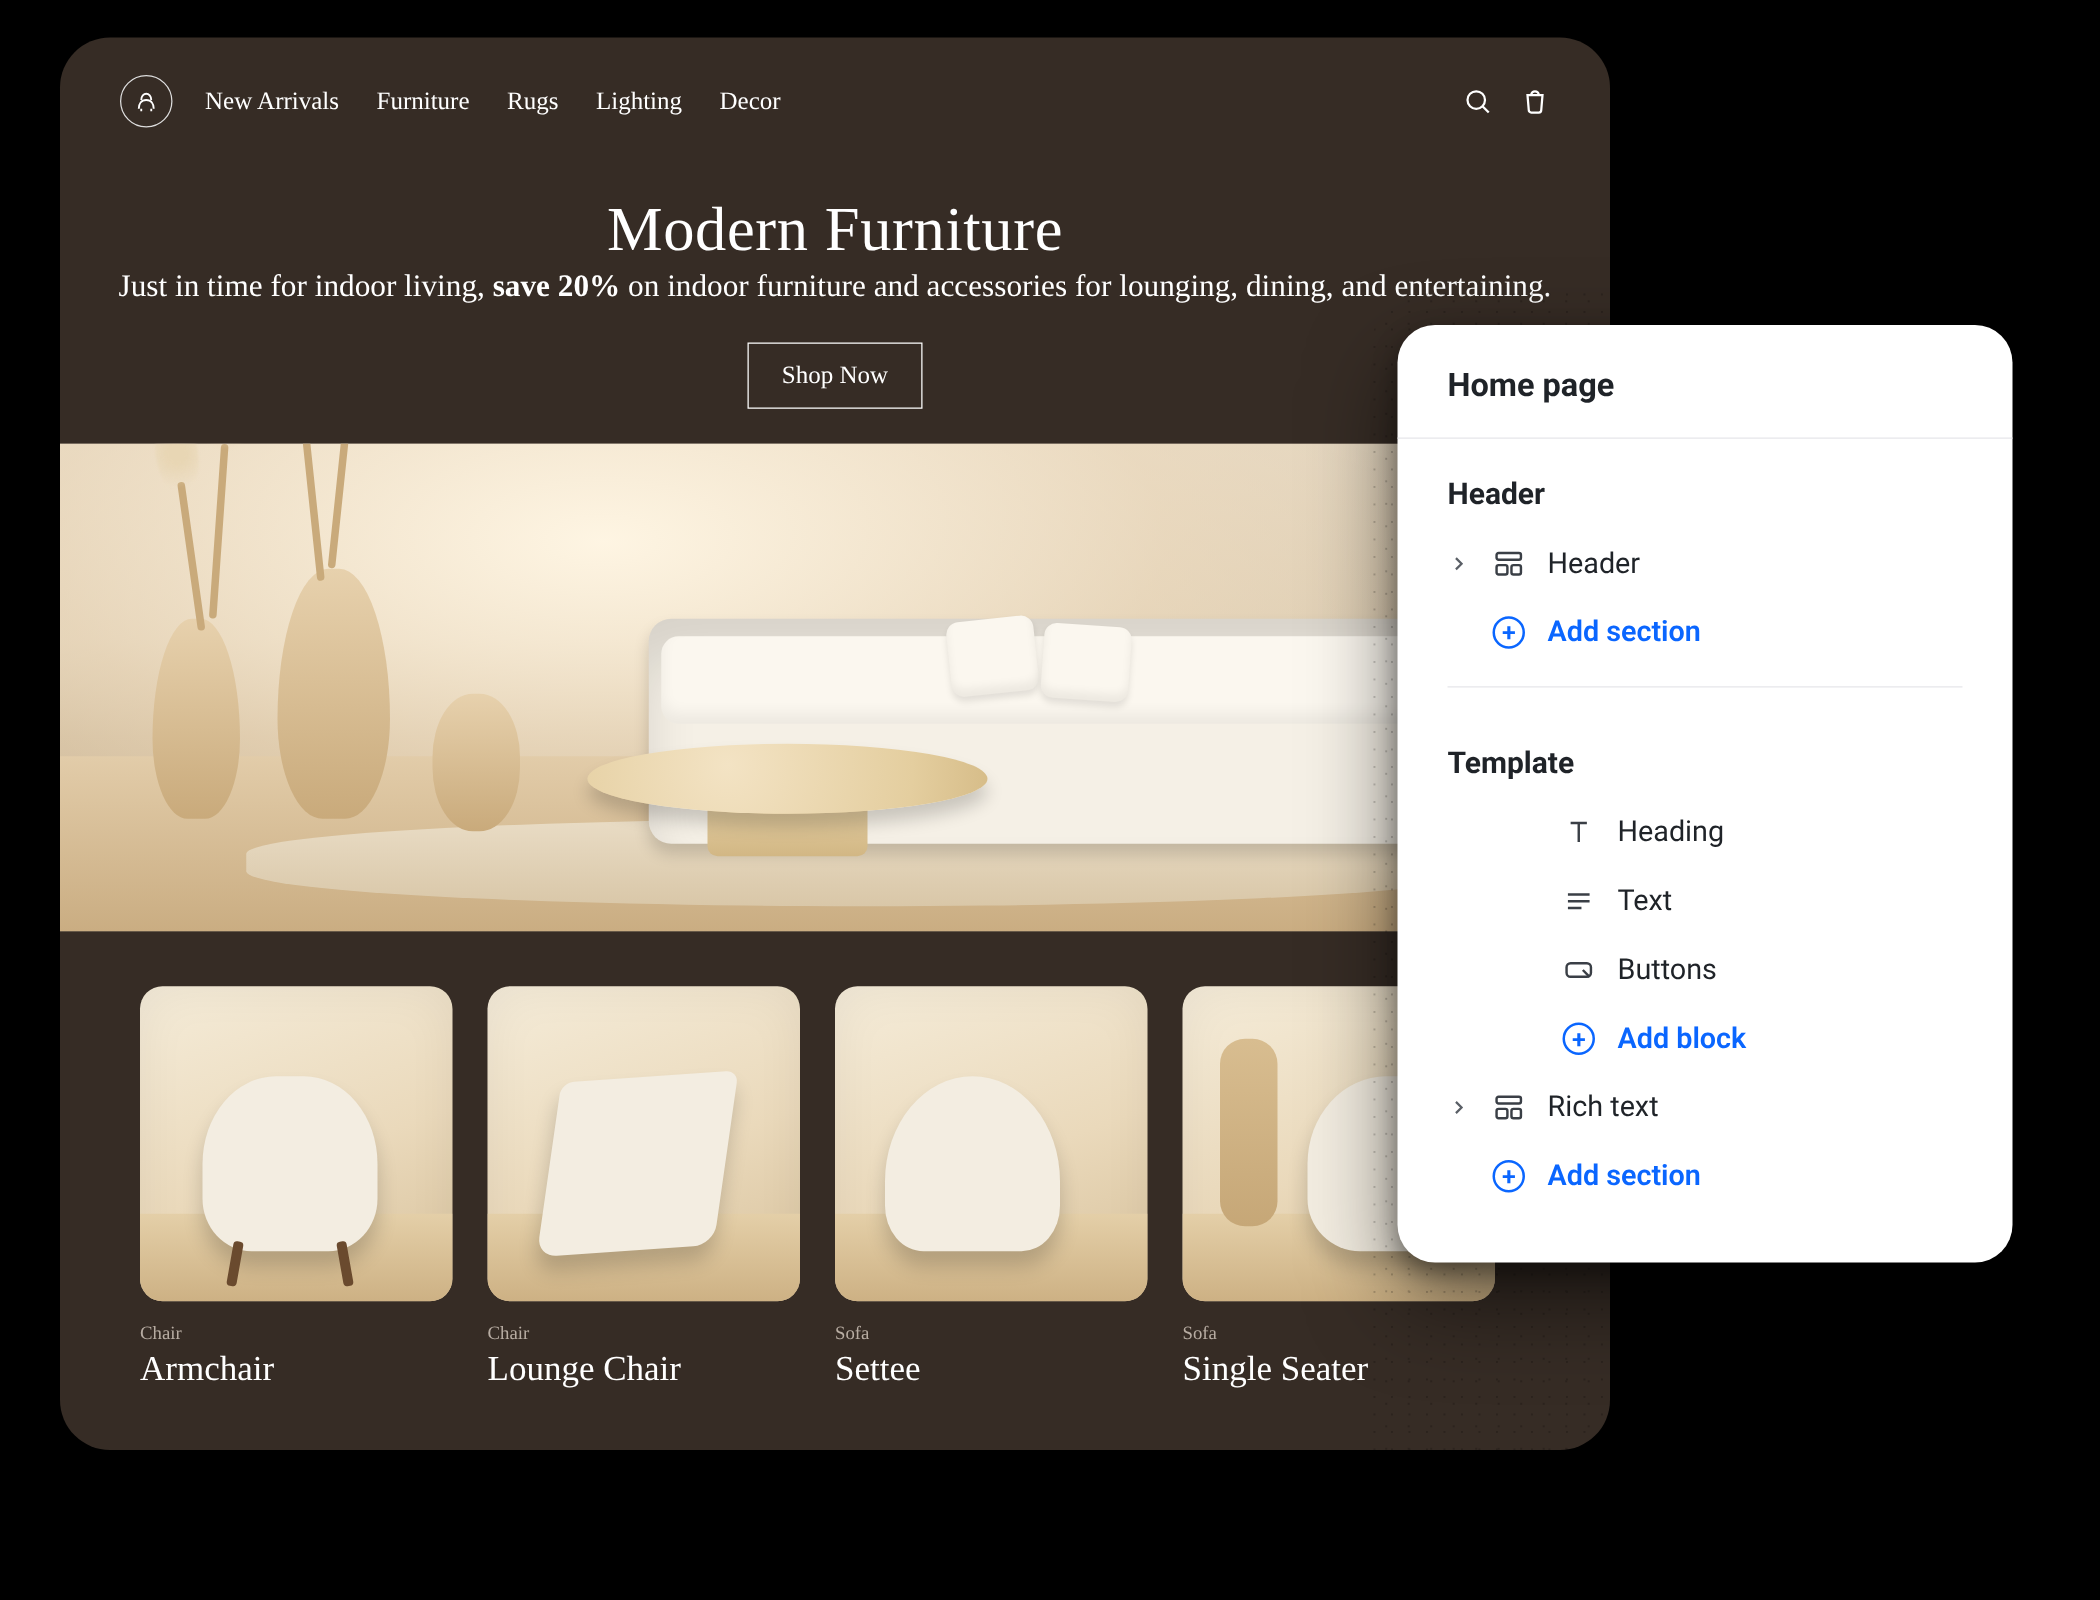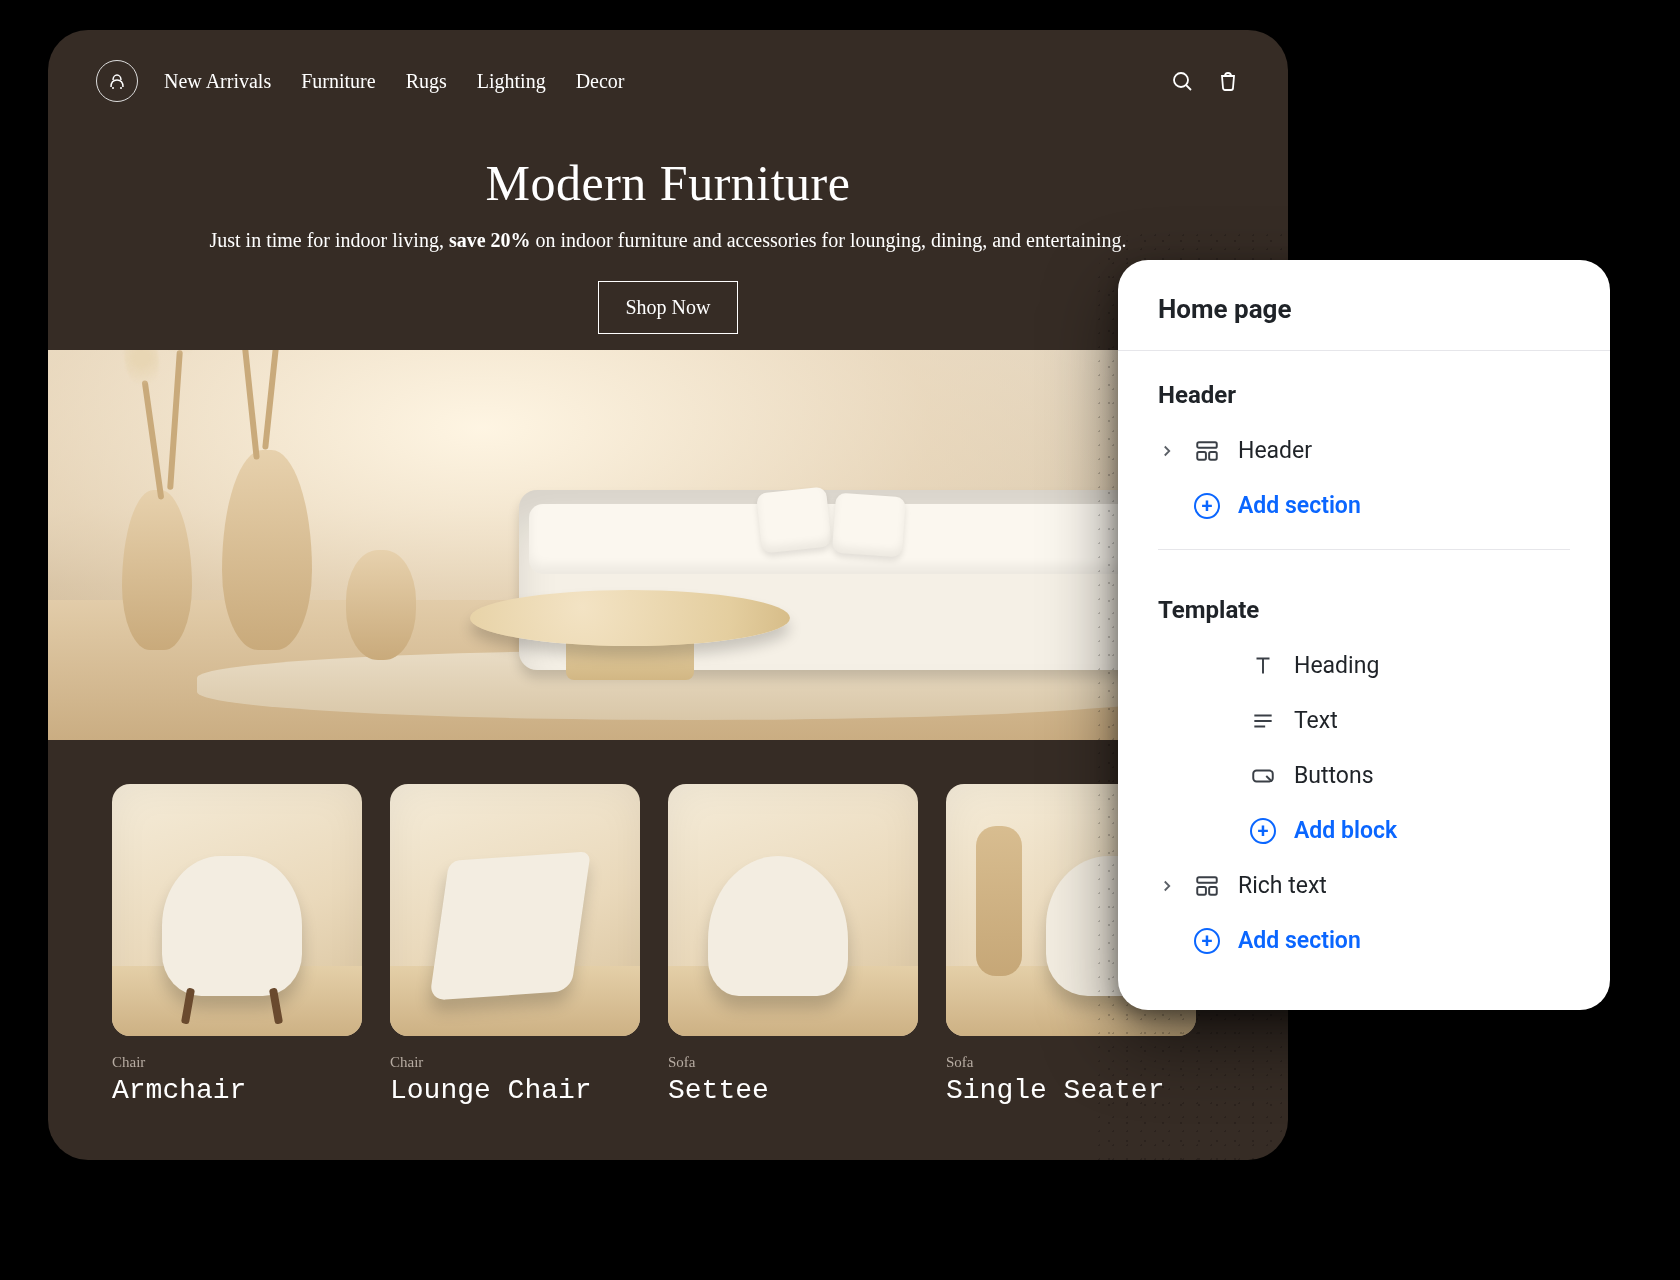--- a/index.html
+++ b/index.html
@@ -31,23 +31,23 @@
     border: 1.5px solid #ddd; border-radius: 50%;
     display: flex; align-items: center; justify-content: center;
     flex-shrink: 0;
   }
   .logo-ring svg { width: 24px; height: 24px; stroke: #fff; fill: none; stroke-width: 1.5; }
   .nav { display: flex; gap: 30px; font-family: Georgia, serif; font-size: 20px; }
   .nav a { color: #fff; text-decoration: none; cursor: pointer; }
   .header-actions { margin-left: auto; display: flex; gap: 22px; }
   .header-actions .icn { width: 24px; height: 24px; stroke: #fff; fill: none; stroke-width: 1.8; cursor: pointer; }
 
-  .hero { text-align: center; padding: 34px 40px 16px; }
+  .hero { text-align: center; padding: 34px 40px 28px; }
   .hero h1 { font-family: Georgia, "Times New Roman", serif; font-weight: 500; font-size: 50px; letter-spacing: .5px; }
-  .hero p { font-family: Georgia, serif; font-size: 20px; margin-top: 14px; line-height: 1.45; }
+  .hero p { font-family: Georgia, serif; font-size: 25px; line-height: 1.45; }
   .hero p b { font-weight: 700; }
   .hero-btn {
     display: inline-block; margin-top: 26px;
     border: 1.5px solid #fff; padding: 14px 26px;
     font-family: Georgia, serif; font-size: 20px;
     cursor: pointer; background: transparent; color: #fff;
   }
 
   
   .hero-photo {
@@ -101,21 +101,21 @@
   .thumb .chair.leg::after, .thumb .chair.leg::before { content:""; position:absolute; bottom:-28px; width:8px; height:36px;
     background:#6a4a2e; border-radius:3px; }
   .thumb .chair.leg::before { left:22px; transform:rotate(10deg);}
   .thumb .chair.leg::after  { right:22px; transform:rotate(-10deg);}
   .thumb.lounge .chair { border-radius:10px 10px 16px 16px; transform:skewX(-12deg) rotate(-4deg); }
   .thumb.settee .chair { border-radius:50% 50% 22% 22% / 60% 60% 26% 26%; left:16%; }
   .thumb.single .chair { left:40%; width:150px; }
   .thumb.single .pamp { position:absolute; left:12%; bottom:60px; width:46px; height:150px;
     background: linear-gradient(180deg,#d8bd90,#c6a777); border-radius:20px; }
   .cat  { font-family: Georgia, serif; color:#b7aca2; font-size:15px; margin-top:18px; }
-  .name { font-family: Liberation Mono, monospace; color:#fff; font-size:28px; margin-top:4px; }
+  .name { font-family: Liberation Serif, serif; color:#fff; font-size:28px; margin-top:4px; }
 
   
   .panel {
     position:absolute; left:1118px; top:260px; width:492px;
     background:#fff; border-radius:30px;
     box-shadow: 0 30px 70px rgba(0,0,0,.55), 0 8px 20px rgba(0,0,0,.35);
     color:#1f2328; padding-bottom: 42px;
   }
   .panel h2 { font-size:26px; font-weight:700; padding:34px 40px 26px; border-bottom:1px solid #e6e6ea; }
   .group-title { font-size:24px; font-weight:700; padding:30px 40px 14px; }

